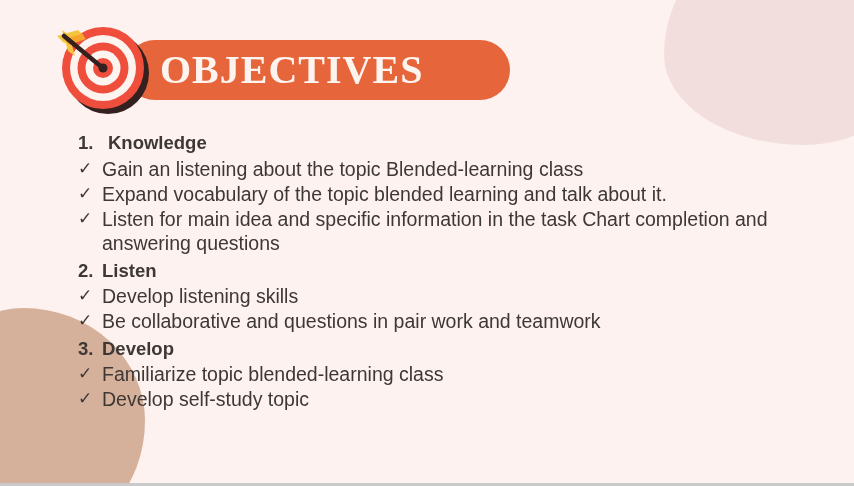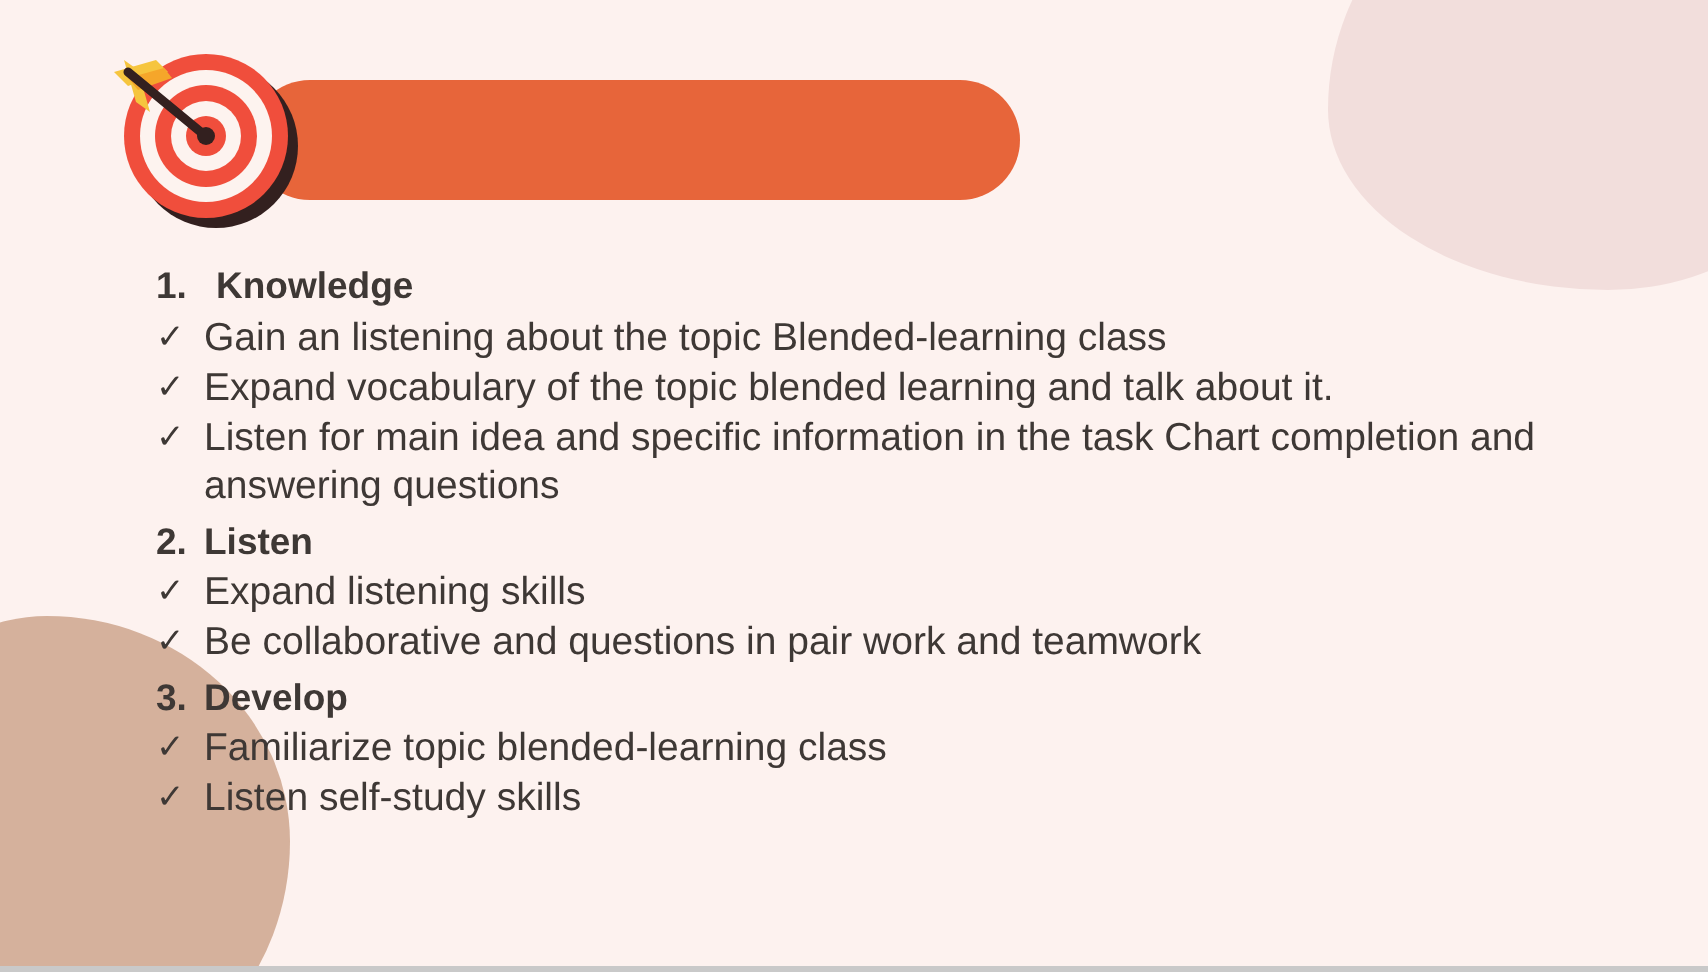--- a/index.html
+++ b/index.html
@@ -147,20 +147,21 @@
       <circle cx="55" cy="50" r="10" fill="#f04e3c"></circle>
 
       <polygon points="9,18 30,12 36,18 16,25" fill="#f6c53e"></polygon>
       <polygon points="14,12 20,33 27,38 21,17" fill="#f6c53e"></polygon>
       <polygon points="16,21 34,16 38,21 21,27" fill="#f5a62a"></polygon>
 
       <line x1="16" y1="18" x2="56" y2="51" stroke="#33201f" stroke-width="4.5" stroke-linecap="round"></line>
       <circle cx="55" cy="50" r="4.5" fill="#33201f"></circle>
     </svg>
 
+    <div id="title-text">OBJECTIVES</div>
   </div>
 
   <div id="objectives-list">
     <div class="line heading wide-gap">
       <span class="marker">1.</span>
       <span class="line-text">Knowledge</span>
     </div>
     <div class="line">
       <span class="marker check">✓</span>
       <span class="line-text">Gain an listening about the topic Blended-learning class</span>
@@ -172,33 +173,33 @@
     <div class="line">
       <span class="marker check">✓</span>
       <span class="line-text">Listen for main idea and specific information in the task Chart completion and answering questions</span>
     </div>
     <div class="line heading">
       <span class="marker">2.</span>
       <span class="line-text">Listen</span>
     </div>
     <div class="line">
       <span class="marker check">✓</span>
-      <span class="line-text">Expand listening skills</span>
+      <span class="line-text">Develop listening skills</span>
     </div>
     <div class="line">
       <span class="marker check">✓</span>
       <span class="line-text">Be collaborative and questions in pair work and teamwork</span>
     </div>
     <div class="line heading">
       <span class="marker">3.</span>
       <span class="line-text">Develop</span>
     </div>
     <div class="line">
       <span class="marker check">✓</span>
       <span class="line-text">Familiarize topic blended-learning class</span>
     </div>
     <div class="line">
       <span class="marker check">✓</span>
-      <span class="line-text">Listen self-study skills</span>
+      <span class="line-text">Develop self-study topic</span>
     </div>
   </div>
 
 </div>
 
 </body></html>

